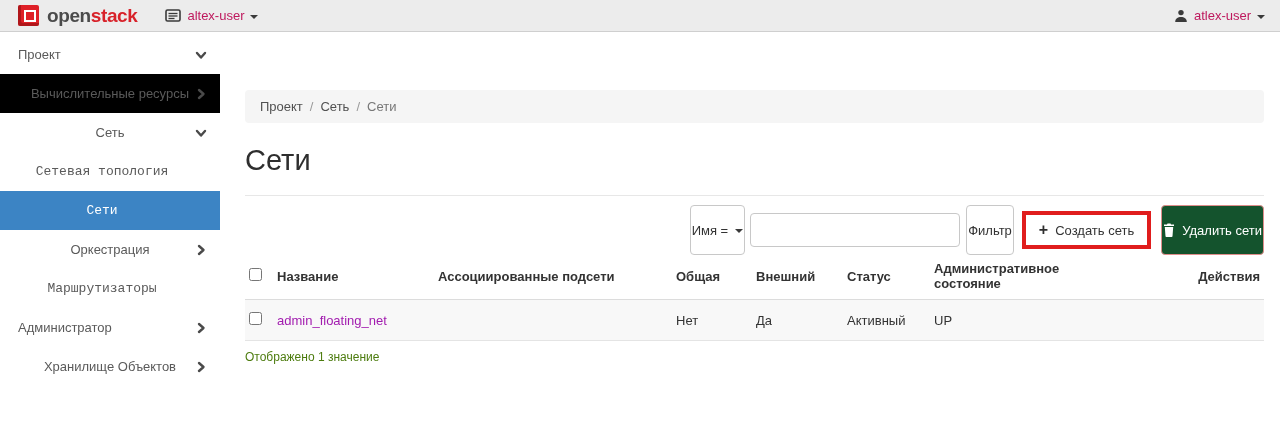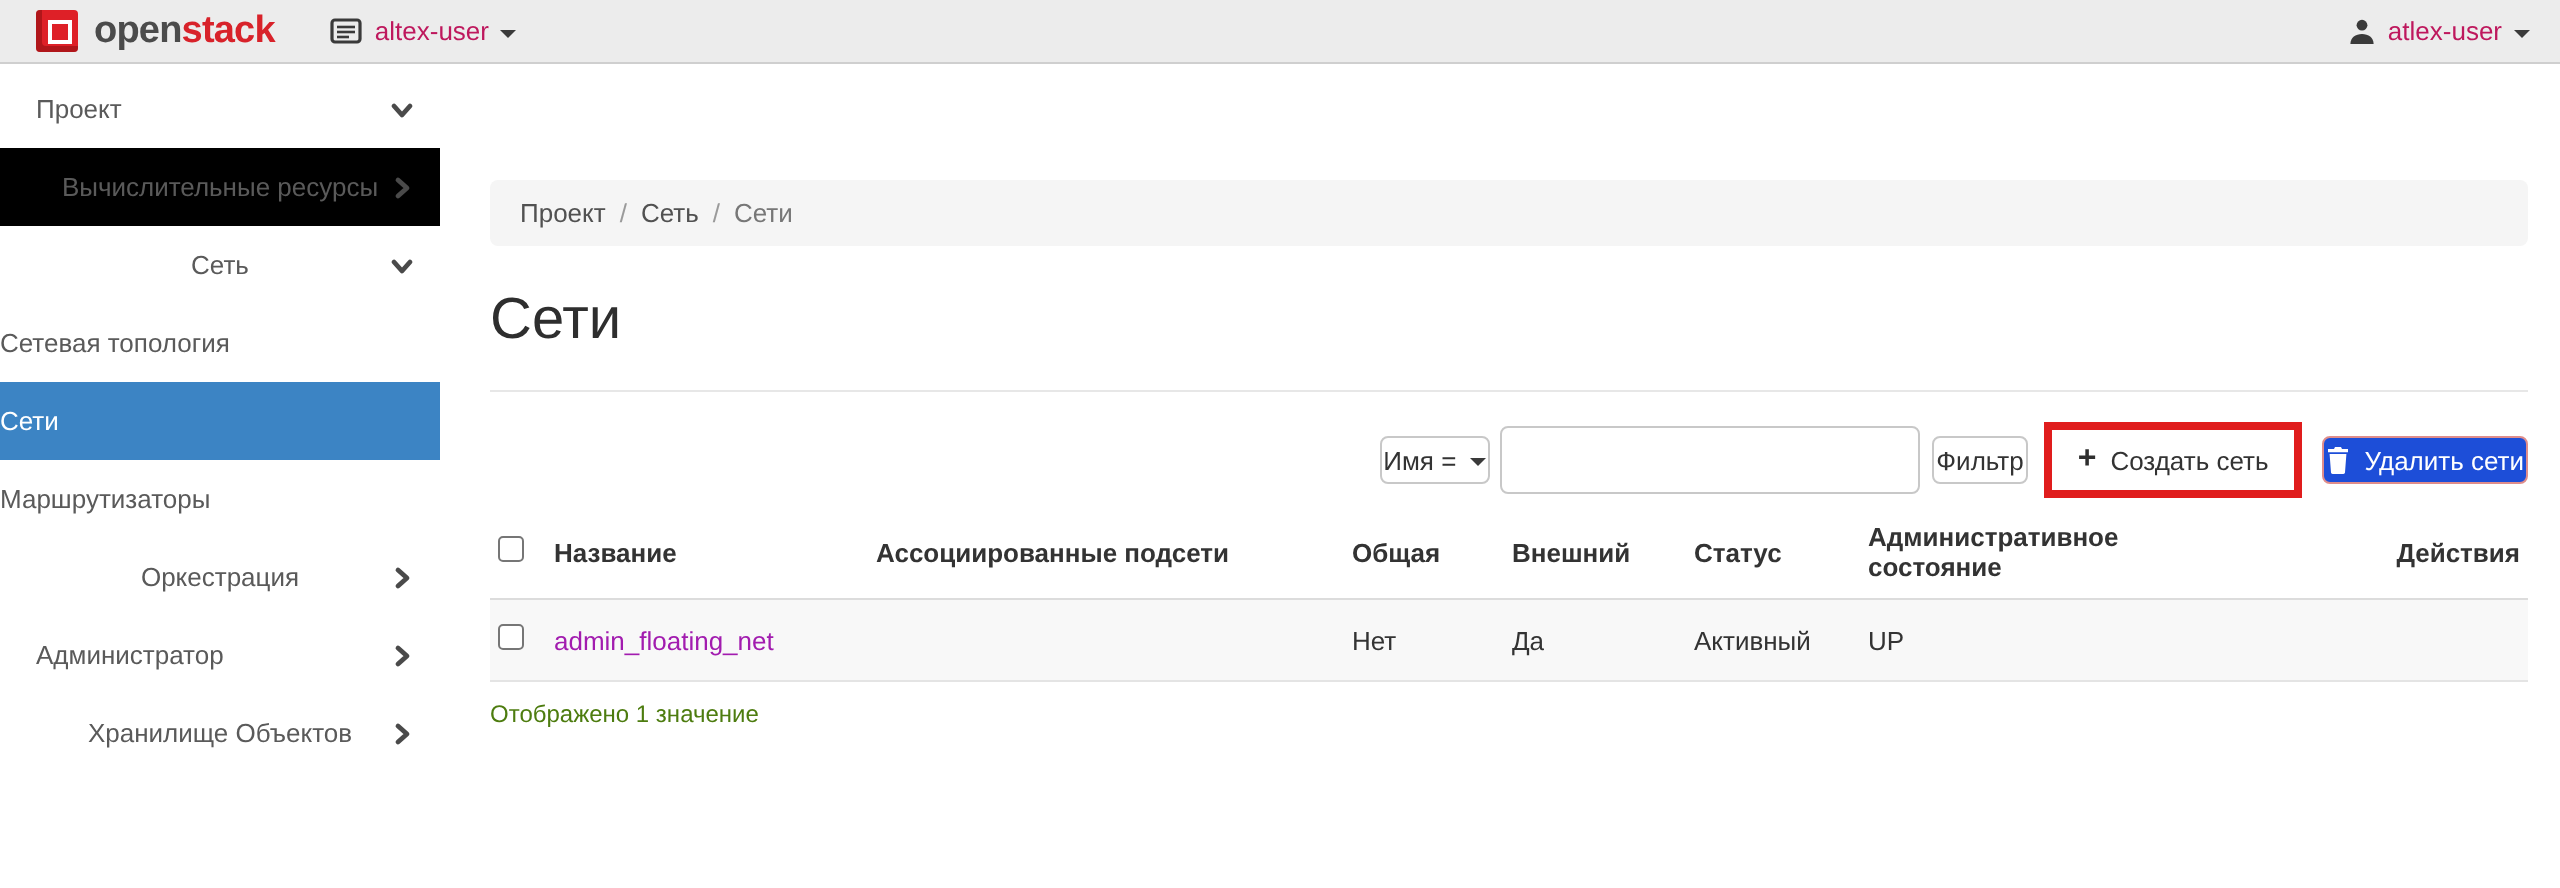--- a/index.html
+++ b/index.html
@@ -21,48 +21,48 @@
   .user-chip { margin-left:auto; margin-right:15px; }
   .caret { width:0; height:0; border-left:4px solid transparent; border-right:4px solid transparent;
            border-top:4px solid #3a3a3a; margin-top:2px; }
 
   
   .sidebar { position:absolute; top:33px; left:0; width:220px; padding-top:2px; }
   .side-item { height:39px; display:flex; align-items:center; font-size:13px; color:#5a5a5a;
                position:relative; cursor:pointer; background:#fff; }
   .side-item.lvl1 { padding-left:18px; }
   .side-item.lvl2 { justify-content:center; }
-  .side-item.lvl3 { justify-content:flex-start; padding-right:16px; }
+  .side-item.lvl3 { justify-content:center; padding-right:16px;font-family:Liberation Mono, monospace; }
   .side-item.shaded { background:#000000; }
   .side-item.active { background:#3c84c4; color:#fff; }
   .chev { position:absolute; right:12px; top:50%; margin-top:-7px; width:14px; height:14px; }
   .chev svg { display:block; }
 
   
   .main { position:absolute; left:220px; top:33px; right:0; padding:0 16px 0 25px;margin-top:34px; }
   .breadcrumb { margin-top:23px; background:#f5f5f5; border-radius:4px; padding:9px 15px;
                 font-size:13px; color:#515151; }
   .breadcrumb .sep { color:#9a9a9a; margin:0 7px; }
   .breadcrumb .last { color:#777; }
   .page-title { margin-top:20px; font-size:29px; font-weight:400; color:#2e2e2e; line-height:34px; }
   .title-rule { border:none; border-top:1px solid #e7e7e7; margin-top:18px; }
 
   
   .toolbar { margin-top:15px; display:flex; justify-content:flex-end; align-items:center; height:38px; }
   .btn { background:#fff; border:1px solid #c8c8c8; border-radius:4px; font-size:13px; color:#333;
-         height:24px; display:inline-flex; align-items:center; padding:0 1px; cursor:pointer;
+         height:50px; display:inline-flex; align-items:center; padding:0 1px; cursor:pointer;
          white-space:nowrap; }
   .name-filter { gap:7px; }
   .search-input { width:210px; height:34px; border:1px solid #c8c8c8; border-radius:4px;
                   margin-left:5px; font-size:13px; padding:0 8px; outline:none; }
   .filter-btn { margin-left:6px; }
   .annotation-box { border:4px solid #e01d1d; margin-left:8px; display:inline-flex; }
   .create-btn { border:none; border-radius:0; height:30px; gap:7px; padding:0 13px; }
   .plus-glyph { font-weight:700; font-size:16px; line-height:1; color:#2e2e2e; }
-  .delete-btn { margin-left:10px; background:#1d4ed8; border:1px solid #df8d8b; color:#fff; gap:7px; }
+  .delete-btn { margin-left:10px; background:#14532d; border:1px solid #df8d8b; color:#fff; gap:7px; }
 
   
   table { width:100%; border-collapse:collapse; margin-top:4px; font-size:13px; table-layout:fixed; }
   thead th { text-align:left; font-weight:700; color:#333; padding:8px 4px; border-bottom:1px solid #dcdcdc; }
   thead th.col-actions { text-align:right; }
   tbody tr { background:#f8f8f8; border-bottom:1px solid #e4e4e4; }
   tbody td { padding:12px 4px; color:#333; }
   a.net-link { color:#a21caf; text-decoration:none; cursor:pointer; }
   .row-check { width:13px; height:13px; cursor:pointer; }
   .table-footer { margin-top:9px; font-size:12px; color:#4d7c0f; }
@@ -123,30 +123,30 @@
           <polyline points="3,5 7,9.5 11,5" fill="none" stroke="#4a4a4a" stroke-width="2.4" stroke-linecap="round" stroke-linejoin="round"></polyline>
         </svg>
       </span>
   </div>
   <div class="side-item lvl3">
     <span>Сетевая топология</span>
   </div>
   <div class="side-item lvl3 active">
     <span>Сети</span>
   </div>
+  <div class="side-item lvl2">
+    <span>Оркестрация</span>
+    <span class="chev">
+        <svg width="14" height="14" viewBox="0 0 14 14">
+          <polyline points="5,3 9.5,7 5,11" fill="none" stroke="#4a4a4a" stroke-width="2.4" stroke-linecap="round" stroke-linejoin="round"></polyline>
+        </svg>
+      </span>
+  </div>
   <div class="side-item lvl3">
     <span>Маршрутизаторы</span>
-  </div>
-  <div class="side-item lvl2">
-    <span>Оркестрация</span>
-    <span class="chev">
-        <svg width="14" height="14" viewBox="0 0 14 14">
-          <polyline points="5,3 9.5,7 5,11" fill="none" stroke="#4a4a4a" stroke-width="2.4" stroke-linecap="round" stroke-linejoin="round"></polyline>
-        </svg>
-      </span>
   </div>
   <div class="side-item lvl1">
     <span>Администратор</span>
     <span class="chev">
         <svg width="14" height="14" viewBox="0 0 14 14">
           <polyline points="5,3 9.5,7 5,11" fill="none" stroke="#4a4a4a" stroke-width="2.4" stroke-linecap="round" stroke-linejoin="round"></polyline>
         </svg>
       </span>
   </div>
   <div class="side-item lvl2">

